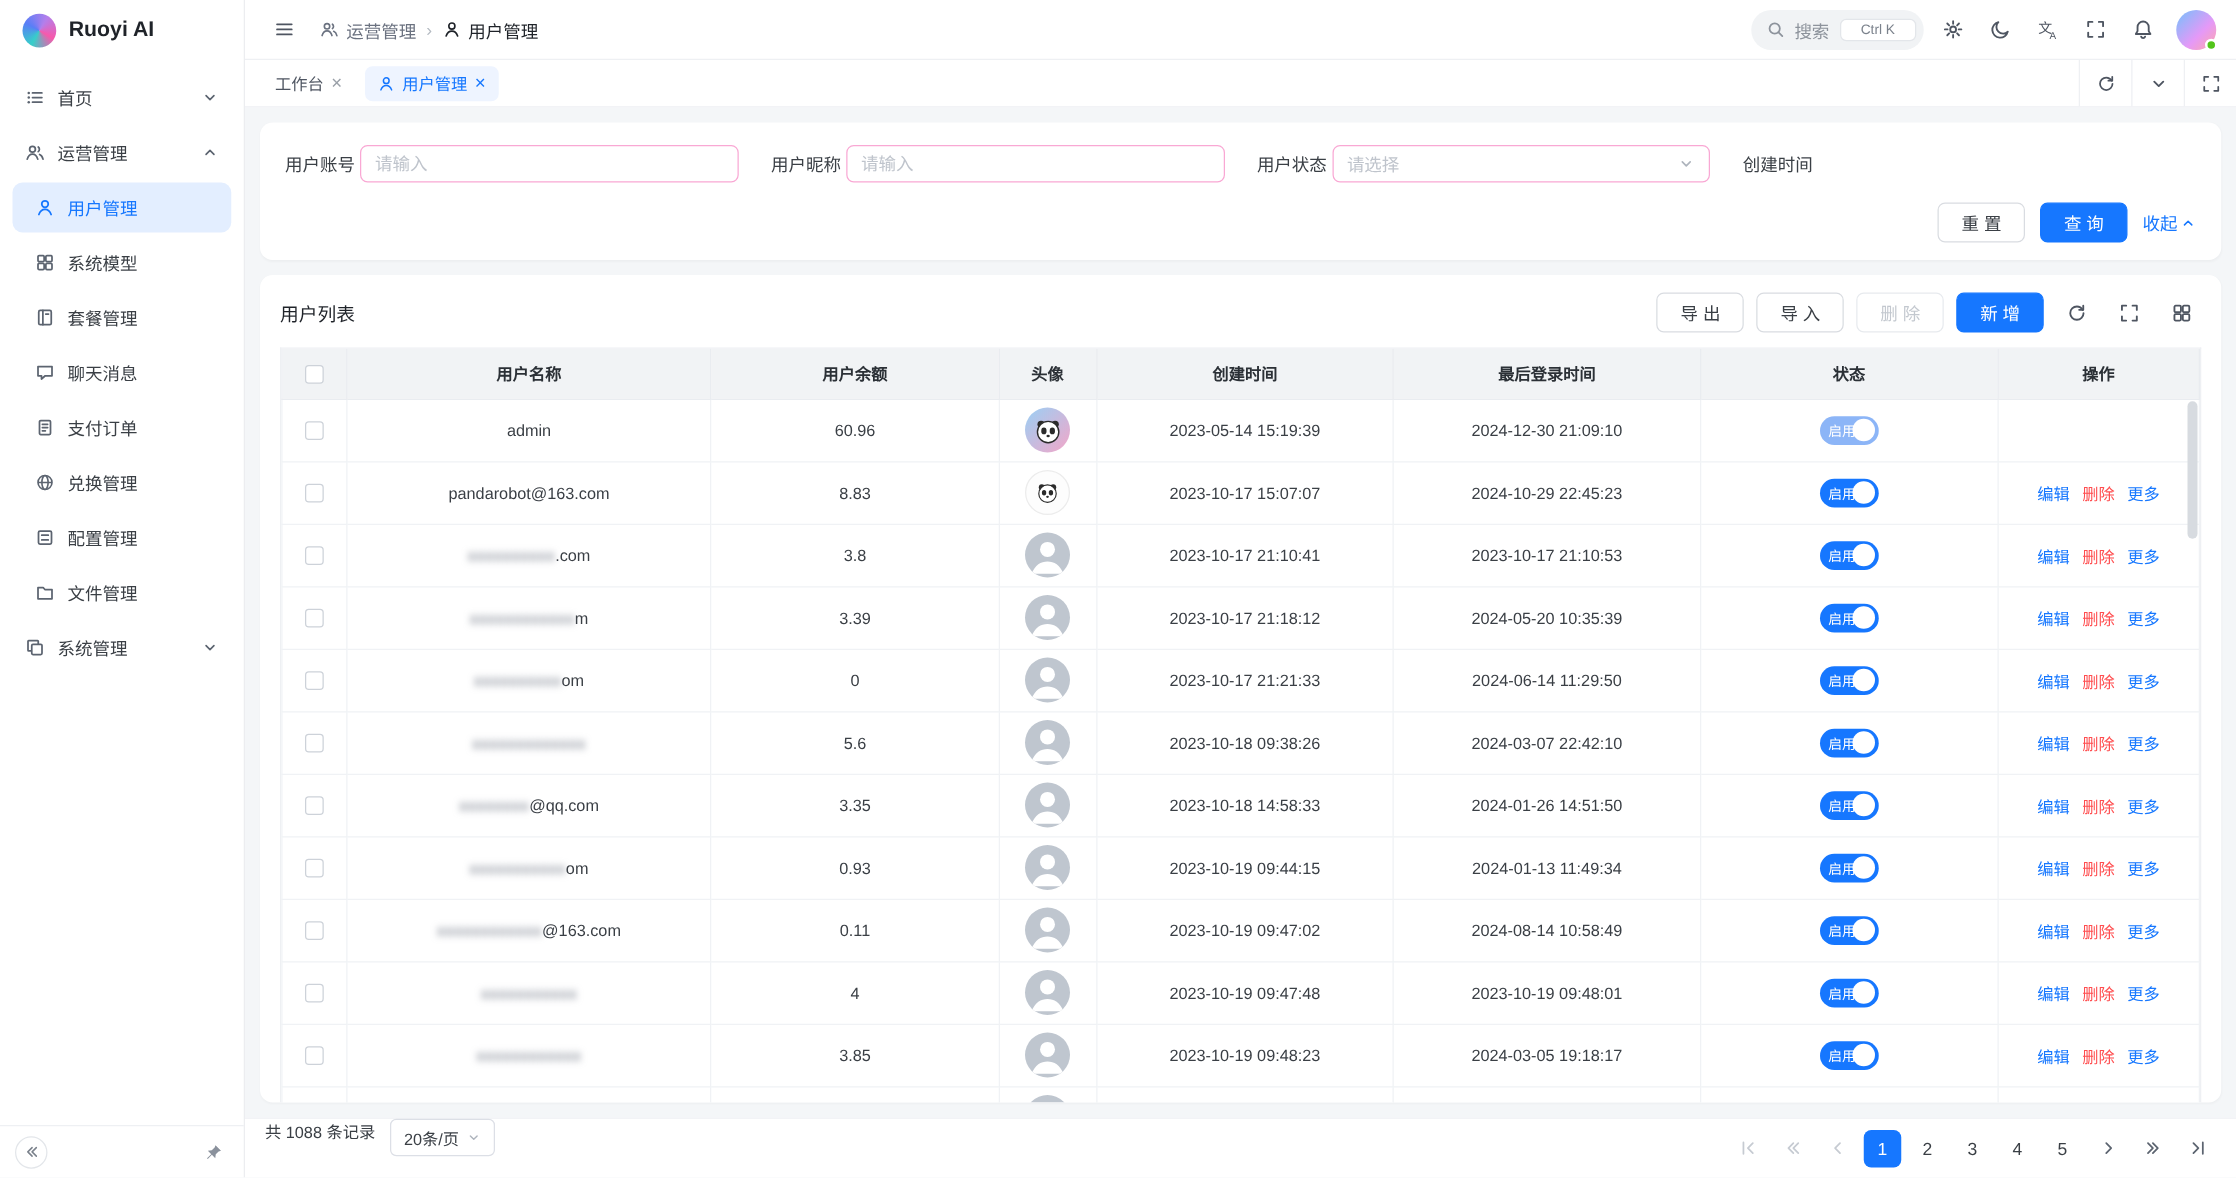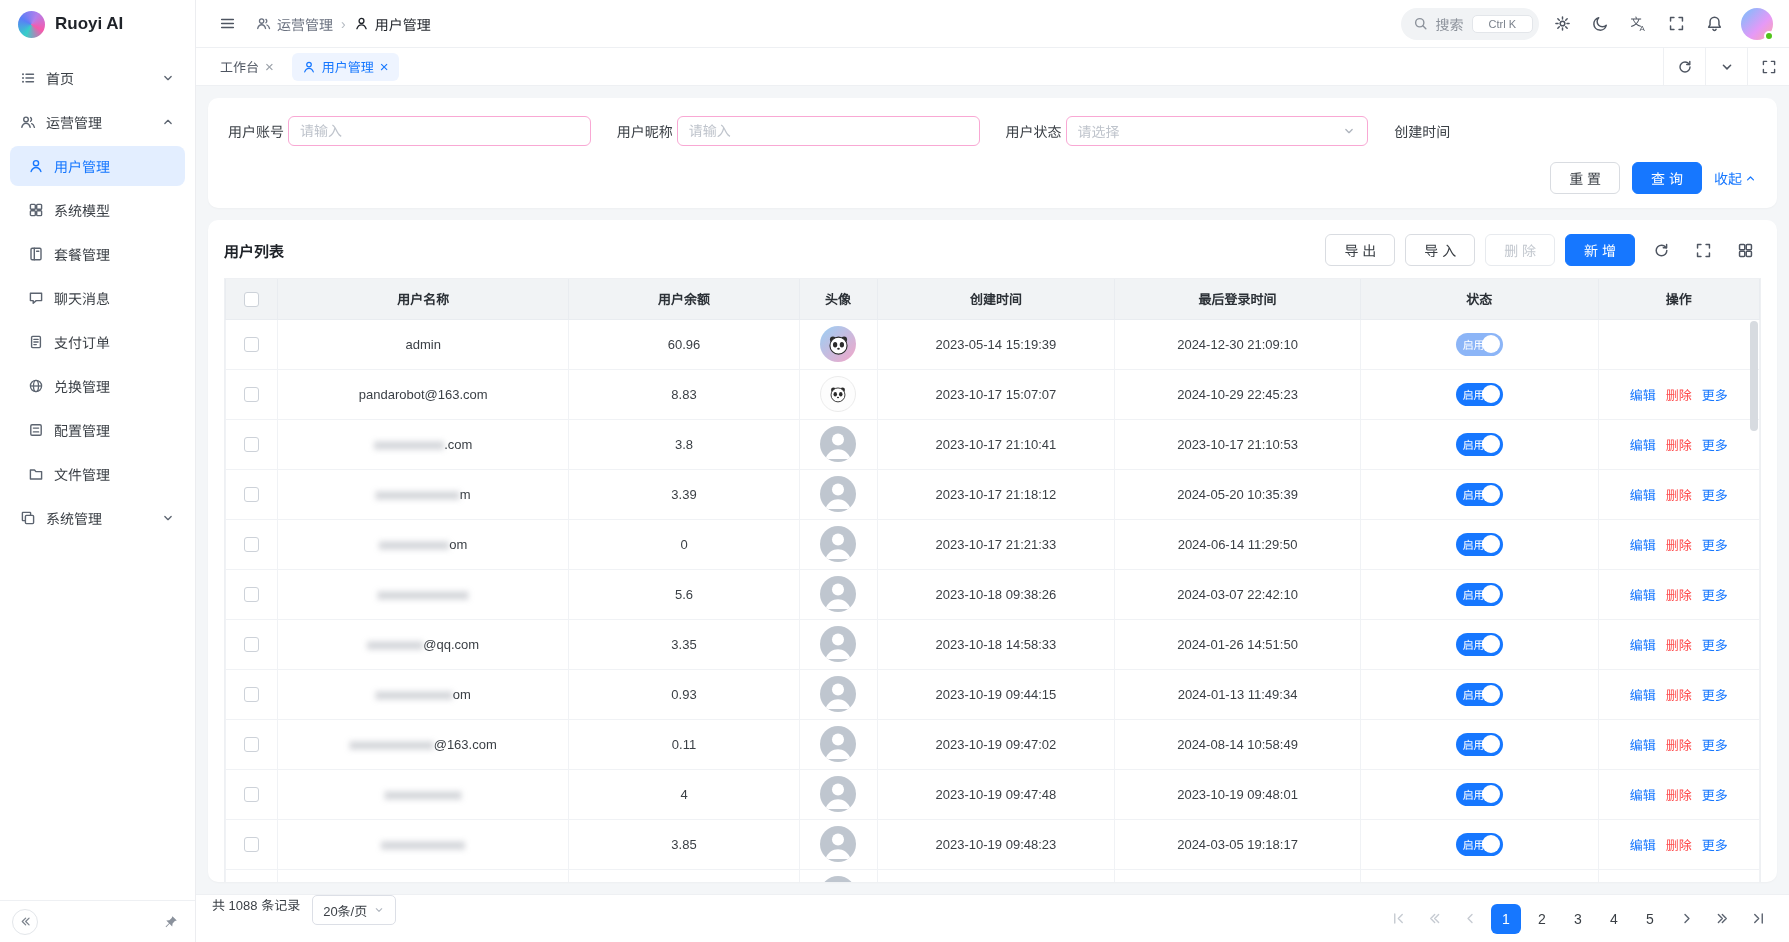--- a/index.html
+++ b/index.html
@@ -73,21 +73,21 @@
   .filter-actions{display:flex;align-items:center;justify-content:flex-end;gap:12px;margin-top:16px}
   .btn{height:32px;padding:0 18px;border:1px solid #d9dce1;border-radius:6px;background:#fff;color:#3a3f45;font-size:14px;display:inline-flex;align-items:center;justify-content:center;white-space:nowrap}
   .btn.primary{background:#1677ff;border-color:#1677ff;color:#fff}
   .btn.disabled{color:#c3c8cf;border-color:#e7eaee;cursor:not-allowed}
   .collapse-link{display:inline-flex;align-items:center;gap:2px;color:#1677ff;font-size:14px}
   .collapse-link .ic{width:13px;height:13px}
 
   
   .table-card{flex:1;min-height:0;background:#fff;border-radius:10px;padding:14px 16px 0;display:flex;flex-direction:column;overflow:hidden;box-shadow:0 1px 2px rgba(0,0,0,.03)}
   .card-head{display:flex;align-items:center;justify-content:space-between;margin-bottom:12px}
-  .card-title{font-size:15px;font-weight:700;color:#1f2329}
+  .card-title{font-size:15px;font-weight:400;color:#1f2329}
   .toolbar{display:flex;align-items:center;gap:10px}
   .toolbar .icon-btn{width:32px;height:32px}
   .table-wrap{flex:1;min-height:0;overflow:hidden;position:relative;border:1px solid #eef0f3;border-bottom:none}
   table{width:100%;border-collapse:collapse;table-layout:fixed;font-size:13px}
   thead th{background:#f1f3f5;height:40px;font-weight:600;color:#2b3036;border:1px solid #e9ecf0;border-top:none}
   tbody td{height:50px;border:1px solid #f0f2f5;text-align:center;color:#3a3f45;background:#fff;overflow:hidden;white-space:nowrap}
   .cb-col{text-align:center}
   .checkbox{display:inline-block;width:15px;height:15px;border:1px solid #cdd2d9;border-radius:3px;background:#fff;cursor:pointer;vertical-align:middle}
   .masked{filter:blur(3px);color:#6b7280;letter-spacing:.5px}
   .avatar-wrap{display:inline-flex;width:36px;height:36px;border-radius:50%;overflow:hidden;background:#bfc6cf;align-items:center;justify-content:center;vertical-align:middle}

